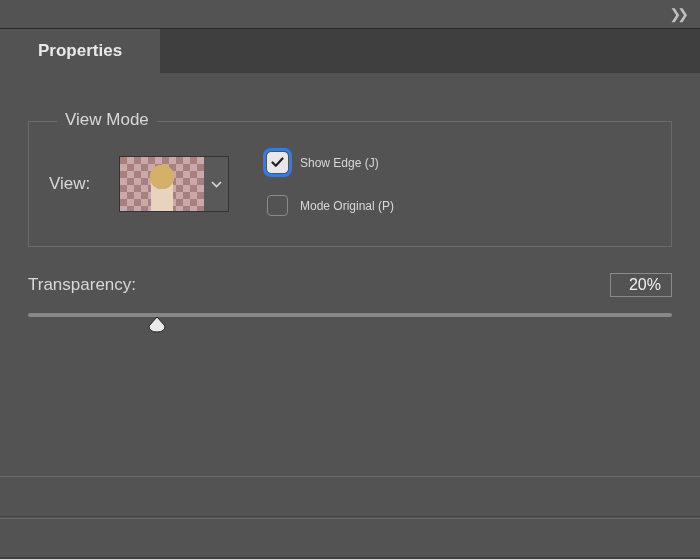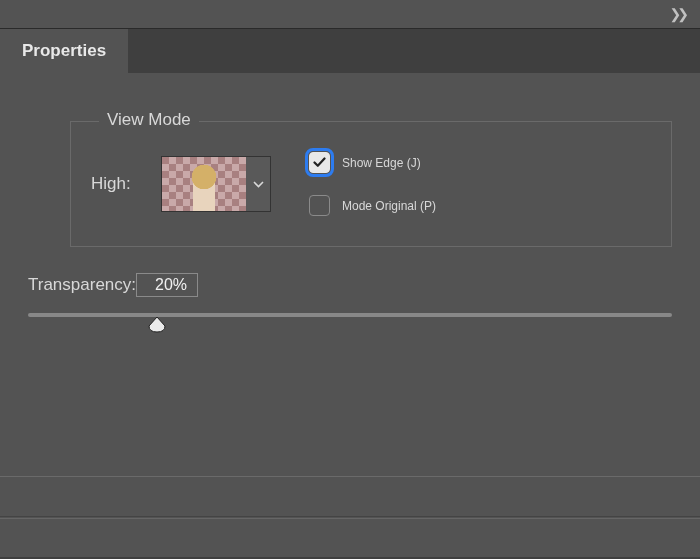--- a/index.html
+++ b/index.html
@@ -34,21 +34,21 @@
     .panel-area {
       background: #3f3f3f;
       height: 531px;
       border-top: 1px solid #2a2a2a;
     }
     .tab-strip {
       display: flex;
       background: #3f3f3f;
     }
     .tab {
-      padding: 12px 22px;
+      padding: 12px 38px;
       background: #535353;
       color: #e8e8e8;
       font-size: 17px;
       font-weight: bold;
       border-top: 0;
     }
     .tab-strip-rest {
       flex: 1;
       border-bottom: 0;
     }
@@ -56,21 +56,20 @@
       background: #535353;
       padding: 28px 28px 20px 28px;
       height: calc(100% - 46px);
       position: relative;
     }
     .fieldset {
       border: 1px solid #6a6a6a;
       padding: 30px 20px 30px 20px;
       position: relative;
       margin-top: 20px;
-      margin-left: 42px;
     }
     .fieldset-legend {
       position: absolute;
       top: -12px;
       left: 28px;
       background: #535353;
       padding: 0 8px;
       color: #d8d8d8;
       font-size: 17px;
     }
@@ -174,20 +173,21 @@
     .checkbox svg {
       width: 13px;
       height: 11px;
     }
     .checkbox-label {
       color: #d8d8d8;
       font-size: 12px;
     }
     .transparency-row {
       display: flex;
+      justify-content: space-between;
       align-items: center;
       margin-top: 26px;
     }
     .transparency-label {
       color: #d8d8d8;
       font-size: 17px;
     }
     .transparency-value {
       border: 1px solid #8a8a8a;
       padding: 2px 10px;
@@ -257,21 +257,21 @@
 <div class="panel-area">
   <div class="tab-strip">
     <div class="tab">Properties</div>
     <div class="tab-strip-rest"></div>
   </div>
 
   <div class="panel-content">
     <div class="fieldset">
       <div class="fieldset-legend">View Mode</div>
       <div class="view-row">
-        <div class="view-label">High:</div>
+        <div class="view-label">View:</div>
         <div class="thumb-wrap">
           <div class="thumb"></div>
           <div class="thumb-dropdown">
             <svg viewBox="0 0 11 7">
                 <path d="M1 1 L5.5 5.5 L10 1" stroke="#d8d8d8" stroke-width="1.6" fill="none"></path>
               </svg>
           </div>
         </div>
         <div class="checkbox-column">
 

